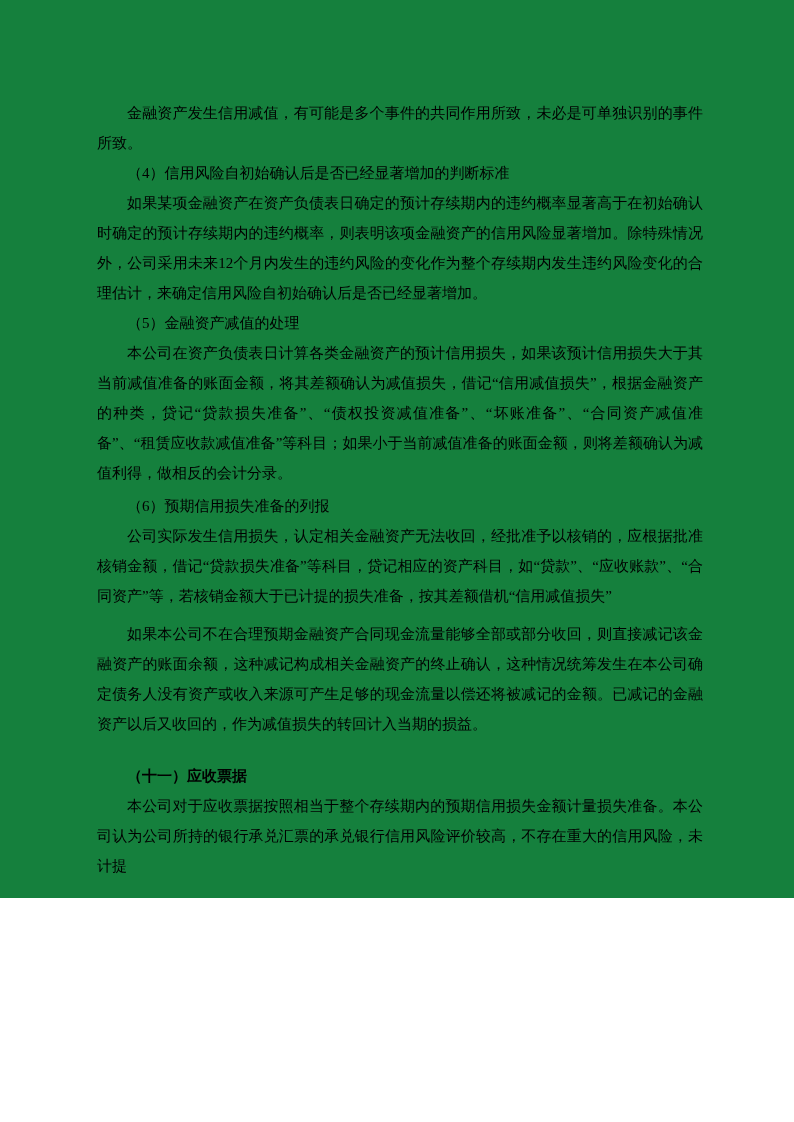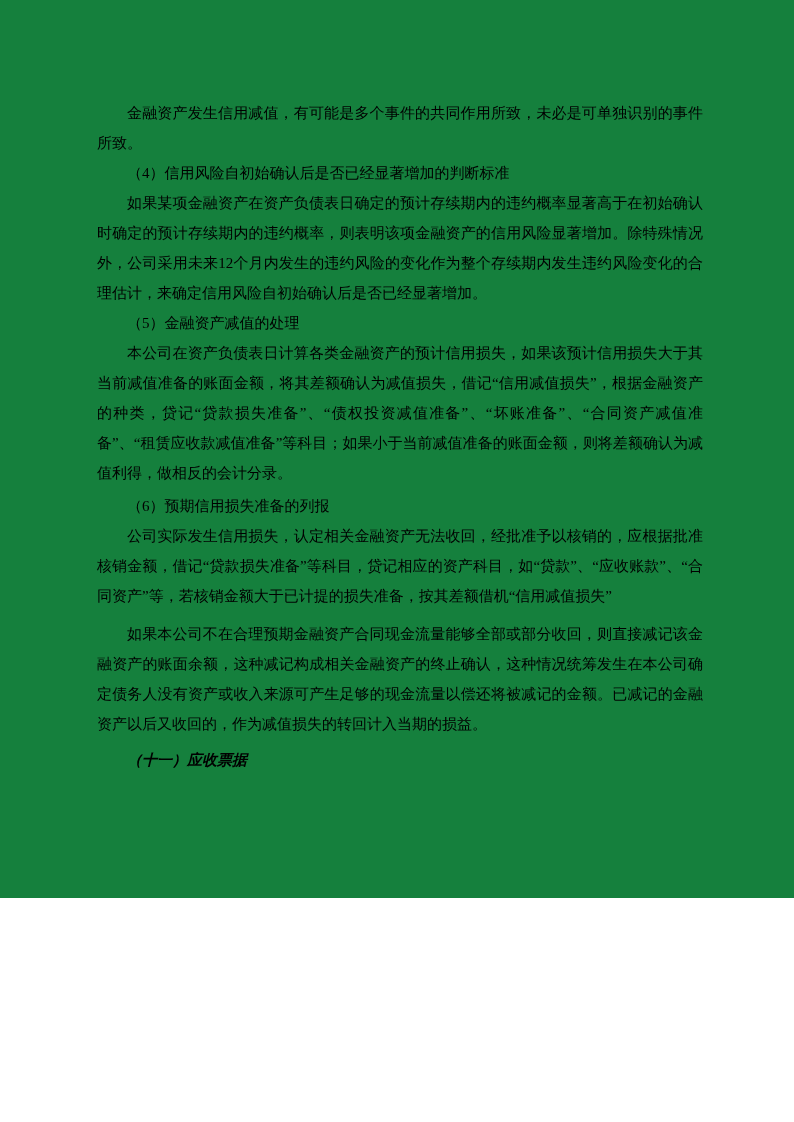--- a/index.html
+++ b/index.html
@@ -33,22 +33,21 @@
   }
   .content p.heading {
     text-align: left;
   }
   .content p.heading-gap {
     margin-top: 3px;
   }
   .content p.bold-heading {
     font-weight: bold;
     text-align: left;
-    margin-top: 6px;
-    font-style: italic;
+    margin-top: 22px;
   }
   .content p.para-gap {
     margin-top: 8px;
   }
   .page-number {
     position: absolute;
     top: 1036px;
     left: 0;
     width: 100%;
     text-align: left;
@@ -63,15 +62,16 @@
   <div class="content">
     <p>金融资产发生信用减值，有可能是多个事件的共同作用所致，未必是可单独识别的事件所致。</p>
     <p class="heading">（4）信用风险自初始确认后是否已经显著增加的判断标准</p>
     <p>如果某项金融资产在资产负债表日确定的预计存续期内的违约概率显著高于在初始确认时确定的预计存续期内的违约概率，则表明该项金融资产的信用风险显著增加。除特殊情况外，公司采用未来12个月内发生的违约风险的变化作为整个存续期内发生违约风险变化的合理估计，来确定信用风险自初始确认后是否已经显著增加。</p>
     <p class="heading">（5）金融资产减值的处理</p>
     <p>本公司在资产负债表日计算各类金融资产的预计信用损失，如果该预计信用损失大于其当前减值准备的账面金额，将其差额确认为减值损失，借记“信用减值损失”，根据金融资产的种类，贷记“贷款损失准备”、“债权投资减值准备”、“坏账准备”、“合同资产减值准备”、“租赁应收款减值准备”等科目；如果小于当前减值准备的账面金额，则将差额确认为减值利得，做相反的会计分录。</p>
     <p class="heading heading-gap">（6）预期信用损失准备的列报</p>
     <p>公司实际发生信用损失，认定相关金融资产无法收回，经批准予以核销的，应根据批准核销金额，借记“贷款损失准备”等科目，贷记相应的资产科目，如“贷款”、“应收账款”、“合同资产”等，若核销金额大于已计提的损失准备，按其差额借机“信用减值损失”</p>
     <p class="para-gap">如果本公司不在合理预期金融资产合同现金流量能够全部或部分收回，则直接减记该金融资产的账面余额，这种减记构成相关金融资产的终止确认，这种情况统筹发生在本公司确定债务人没有资产或收入来源可产生足够的现金流量以偿还将被减记的金额。已减记的金融资产以后又收回的，作为减值损失的转回计入当期的损益。</p>
     <p class="bold-heading">（十一）应收票据</p>
+    <p>本公司对于应收票据按照相当于整个存续期内的预期信用损失金额计量损失准备。本公司认为公司所持的银行承兑汇票的承兑银行信用风险评价较高，不存在重大的信用风险，未计提</p>
   </div>
   <div class="page-number">15</div>
 </div>
 
 </body></html>

